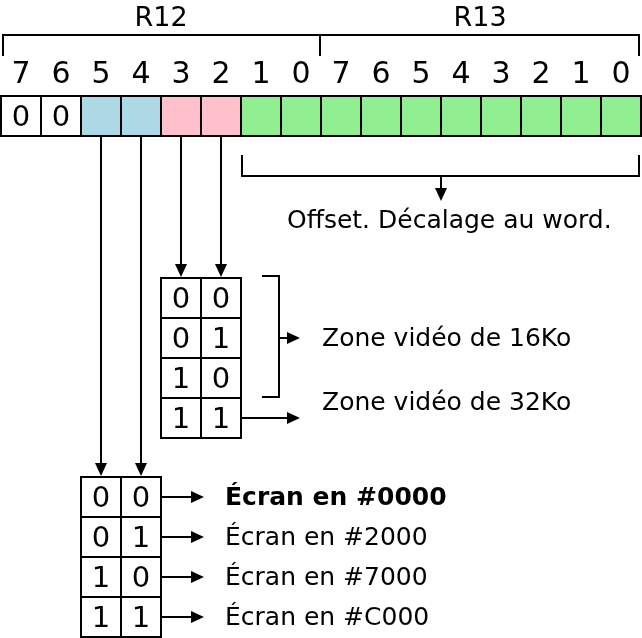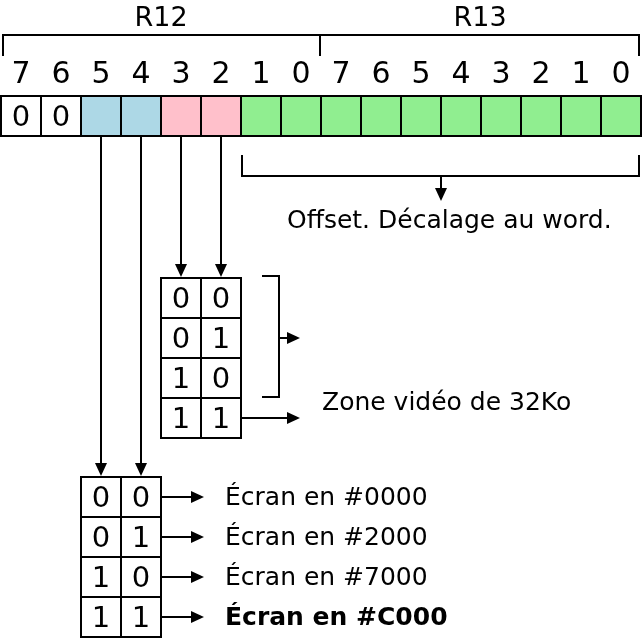--- a/index.html
+++ b/index.html
@@ -96,44 +96,45 @@
       <div class="abs cell" style="left: 200px; top: 317px;">1</div>
       <div class="abs cell" style="left: 160px; top: 357px;">1</div>
       <div class="abs cell" style="left: 200px; top: 357px;">0</div>
       <div class="abs cell" style="left: 160px; top: 397px;">1</div>
       <div class="abs cell" style="left: 200px; top: 397px;">1</div>
     </div>
 
   <div class="abs bracket-t1"></div>
   <div class="abs line" style="left:280px;top:337px;width:7px;height:2px"></div>
   <div class="abs arrow-right" style="left:287px;top:332px"></div>
+  <div class="abs label" style="left:322px;top:322px">Zone vidéo de 16Ko</div>
 
   <div class="abs line" style="left:242px;top:417px;width:45px;height:2px"></div>
   <div class="abs arrow-right" style="left:287px;top:412px"></div>
   <div class="abs label" style="left:322px;top:386px">Zone vidéo de 32Ko</div>
 
   <div class="group" id="screen-table">
       <div class="abs cell" style="left: 80px; top: 476px;">0</div>
       <div class="abs cell" style="left: 120px; top: 476px;">0</div>
       <div class="abs cell" style="left: 80px; top: 516px;">0</div>
       <div class="abs cell" style="left: 120px; top: 516px;">1</div>
       <div class="abs cell" style="left: 80px; top: 556px;">1</div>
       <div class="abs cell" style="left: 120px; top: 556px;">0</div>
       <div class="abs cell" style="left: 80px; top: 596px;">1</div>
       <div class="abs cell" style="left: 120px; top: 596px;">1</div>
     </div>
 
   <div class="group" id="screen-rows">
       <div class="abs line" style="left: 160px; top: 496px; width: 31px; height: 2px;"></div>
       <div class="abs arrow-right" style="left: 191px; top: 491px;"></div>
-      <div class="abs label" style="left: 225px; top: 481px;">Écran en #0000</div>
+      <div class="abs label" style="left: 225px; top: 481px; font-weight: bold;">Écran en #0000</div>
       <div class="abs line" style="left: 160px; top: 536px; width: 31px; height: 2px;"></div>
       <div class="abs arrow-right" style="left: 191px; top: 531px;"></div>
       <div class="abs label" style="left: 225px; top: 521px;">Écran en #2000</div>
       <div class="abs line" style="left: 160px; top: 576px; width: 31px; height: 2px;"></div>
       <div class="abs arrow-right" style="left: 191px; top: 571px;"></div>
       <div class="abs label" style="left: 225px; top: 561px;">Écran en #7000</div>
       <div class="abs line" style="left: 160px; top: 616px; width: 31px; height: 2px;"></div>
       <div class="abs arrow-right" style="left: 191px; top: 611px;"></div>
-      <div class="abs label" style="left: 225px; top: 601px; font-weight: bold;">Écran en #C000</div>
+      <div class="abs label" style="left: 225px; top: 601px;">Écran en #C000</div>
     </div>
 
 </div>
 
 </body></html>

